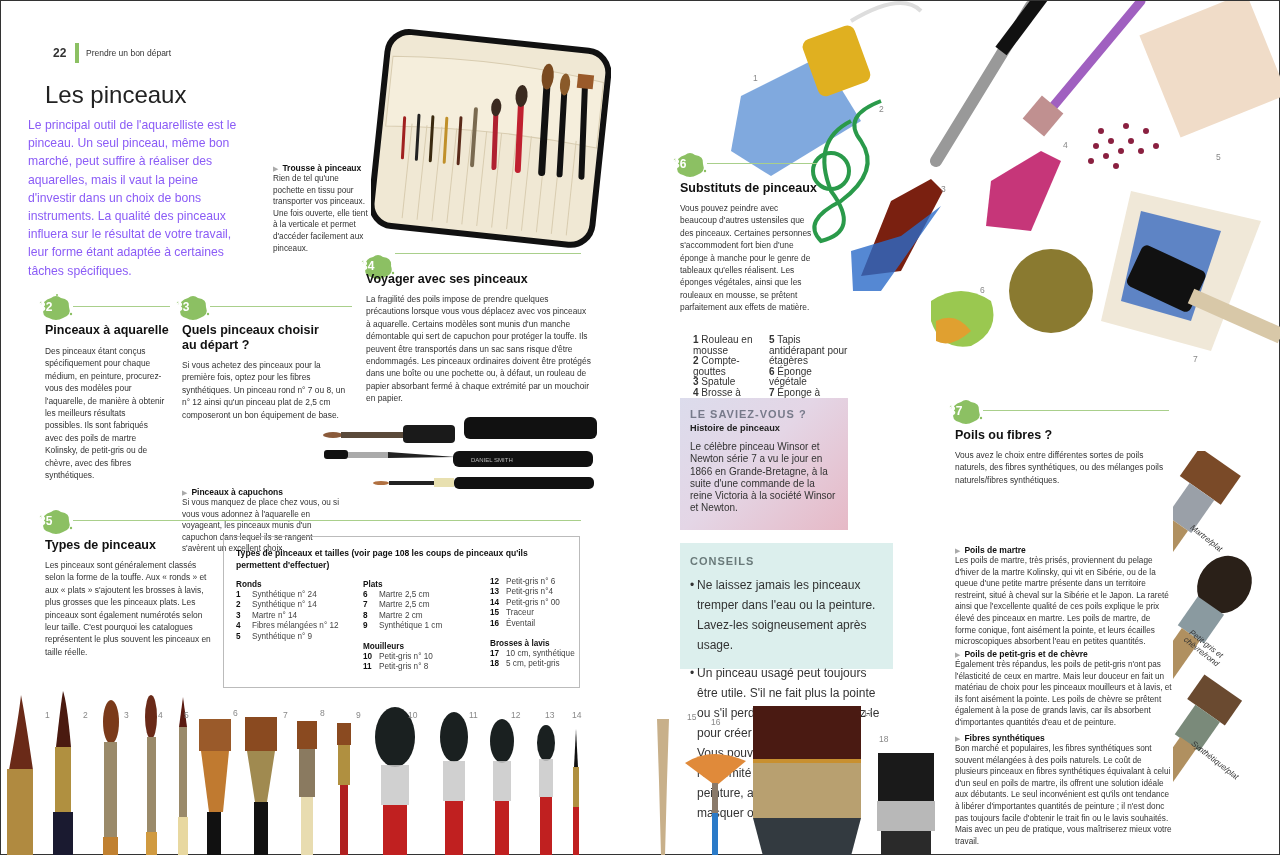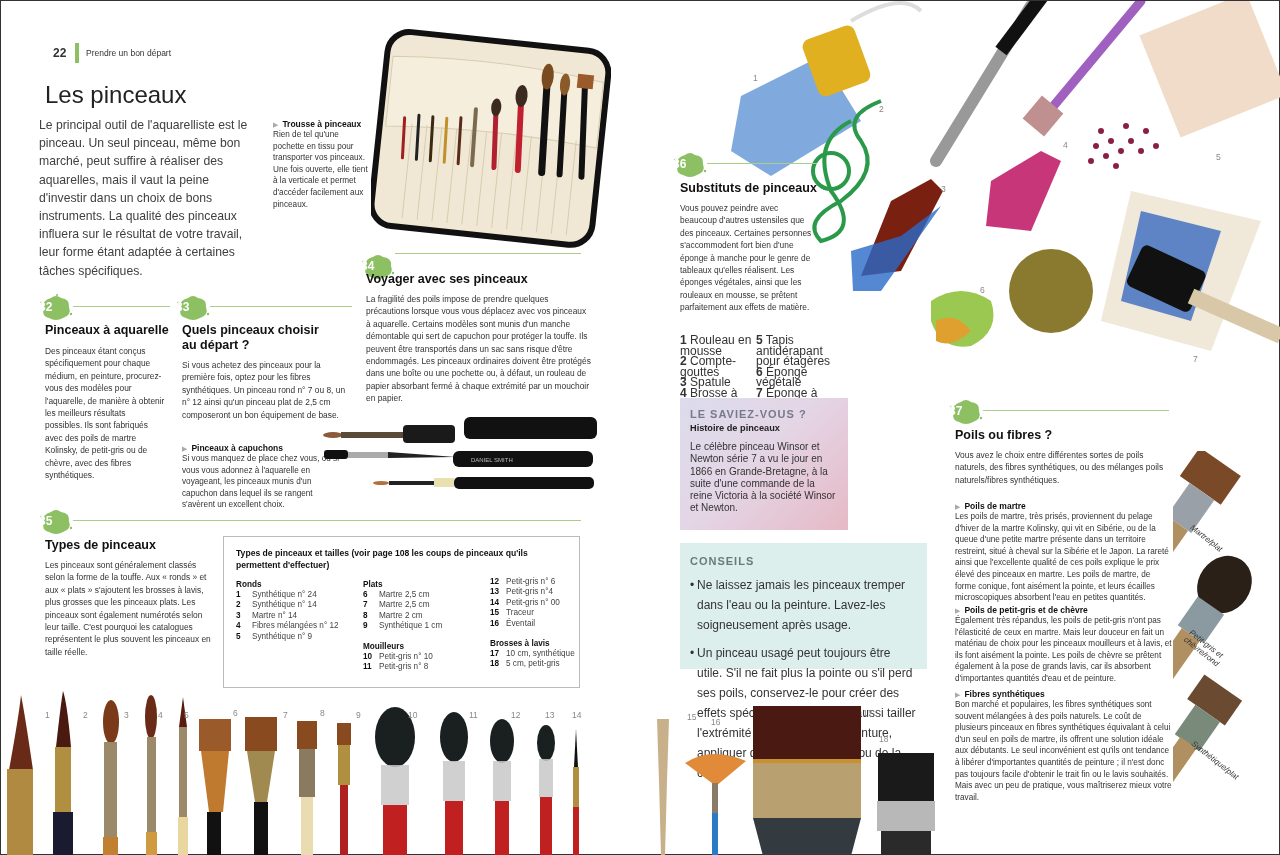--- a/index.html
+++ b/index.html
@@ -7,23 +7,23 @@
   body { font-family: "Liberation Sans", "DejaVu Sans", sans-serif; color: #222; position: relative; }
   .spread { position: absolute; left: 0; top: 0; width: 1280px; height: 855px; background: #fff; border: 1px solid #333; }
   .abs { position: absolute; }
 
   
   .folio { left: 52px; top: 45px; font-size: 12px; font-weight: bold; color: #333; }
   .folio-bar { left: 74px; top: 42px; width: 4px; height: 20px; background: #8cc063; }
   .folio-title { left: 85px; top: 47px; font-size: 8.5px; color: #333; }
 
   .page-title { left: 44px; top: 80px; font-size: 24px; color: #222; font-weight: normal; }
-  .lead { left: 38px; top: 115px; width: 215px; font-size: 12.2px; line-height: 18.2px; color: #404040; }
-
-  .caption-title { font-size: 8.5px; font-weight: bold; color: #111; }
+  .lead { left: 27px; top: 115px; width: 215px; font-size: 12.2px; line-height: 18.2px; color: #8b5cf6; }
+
+  .caption-title { font-size: 8.5px; font-weight: bold; color: #111; margin-top: 44px; }
   .caption-title::before { content: "\25B6"; color: #aaa; font-size: 7px; margin-right: 4px; }
   .caption-text { font-size: 8.2px; line-height: 11.6px; color: #333; }
 
   
   .badge { width: 34px; height: 28px; }
   .badge .splat { position: absolute; left: 0; top: 0; width: 34px; height: 28px; }
   .badge .num { position: absolute; left: 0; top: 6px; width: 34px; text-align: left; font-size: 12px; font-weight: bold; color: #fff; }
   .rule { height: 1px; background: #a9cf8b; }
 
   .h2 { font-size: 12.5px; font-weight: bold; color: #111; line-height: 15px; }
@@ -36,27 +36,27 @@
   .grp-head { font-size: 8.2px; font-weight: bold; color: #111; line-height: 11px; }
   .row { font-size: 8.2px; line-height: 10.4px; color: #444; white-space: nowrap; }
   .row .n { display: inline-block; width: 16px; font-weight: bold; color: #111; }
 
   
   .saviez { left: 679px; top: 397px; width: 168px; height: 132px; padding: 10px 10px; background: linear-gradient(135deg, #dcdcec 0%, #e4d6e6 45%, #e6b9c6 100%); }
   .saviez-kicker { font-size: 11px; font-weight: bold; color: #777a8a; letter-spacing: 1px; }
   .saviez-title { font-size: 9.2px; font-weight: bold; color: #222; margin-top: 3px; }
   .saviez-text { font-size: 10px; line-height: 12.3px; color: #333; margin-top: 8px; }
 
-  .conseils { left: 679px; top: 542px; width: 247px; height: 126px; padding: 12px 10px; background: #dcefed; }
+  .conseils { left: 679px; top: 542px; width: 213px; height: 126px; padding: 12px 10px; background: #dcefed; }
   .conseils-kicker { font-size: 11px; font-weight: bold; color: #6a7a7a; letter-spacing: 1px; }
   .conseils ul { list-style: none; margin-top: 4px; }
   .conseils li { font-size: 12px; line-height: 20px; color: #333; padding-left: 7px; position: relative; margin-top: 8px; }
   .conseils li::before { content: "\2022"; position: absolute; left: 0; }
 
-  .legend { font-size: 12px; line-height: 10.6px; color: #333; }
+  .legend { font-size: 10px; line-height: 10.6px; color: #333; margin-left: 13px; }
   .legend .n { font-weight: bold; }
 
   .num-label { font-size: 8.5px; color: #888; }
   .rot-label { font-size: 8px; font-style: italic; color: #333; transform-origin: left top; }
 </style>
 </head>
 <body>
 
 <div class="spread">
 

